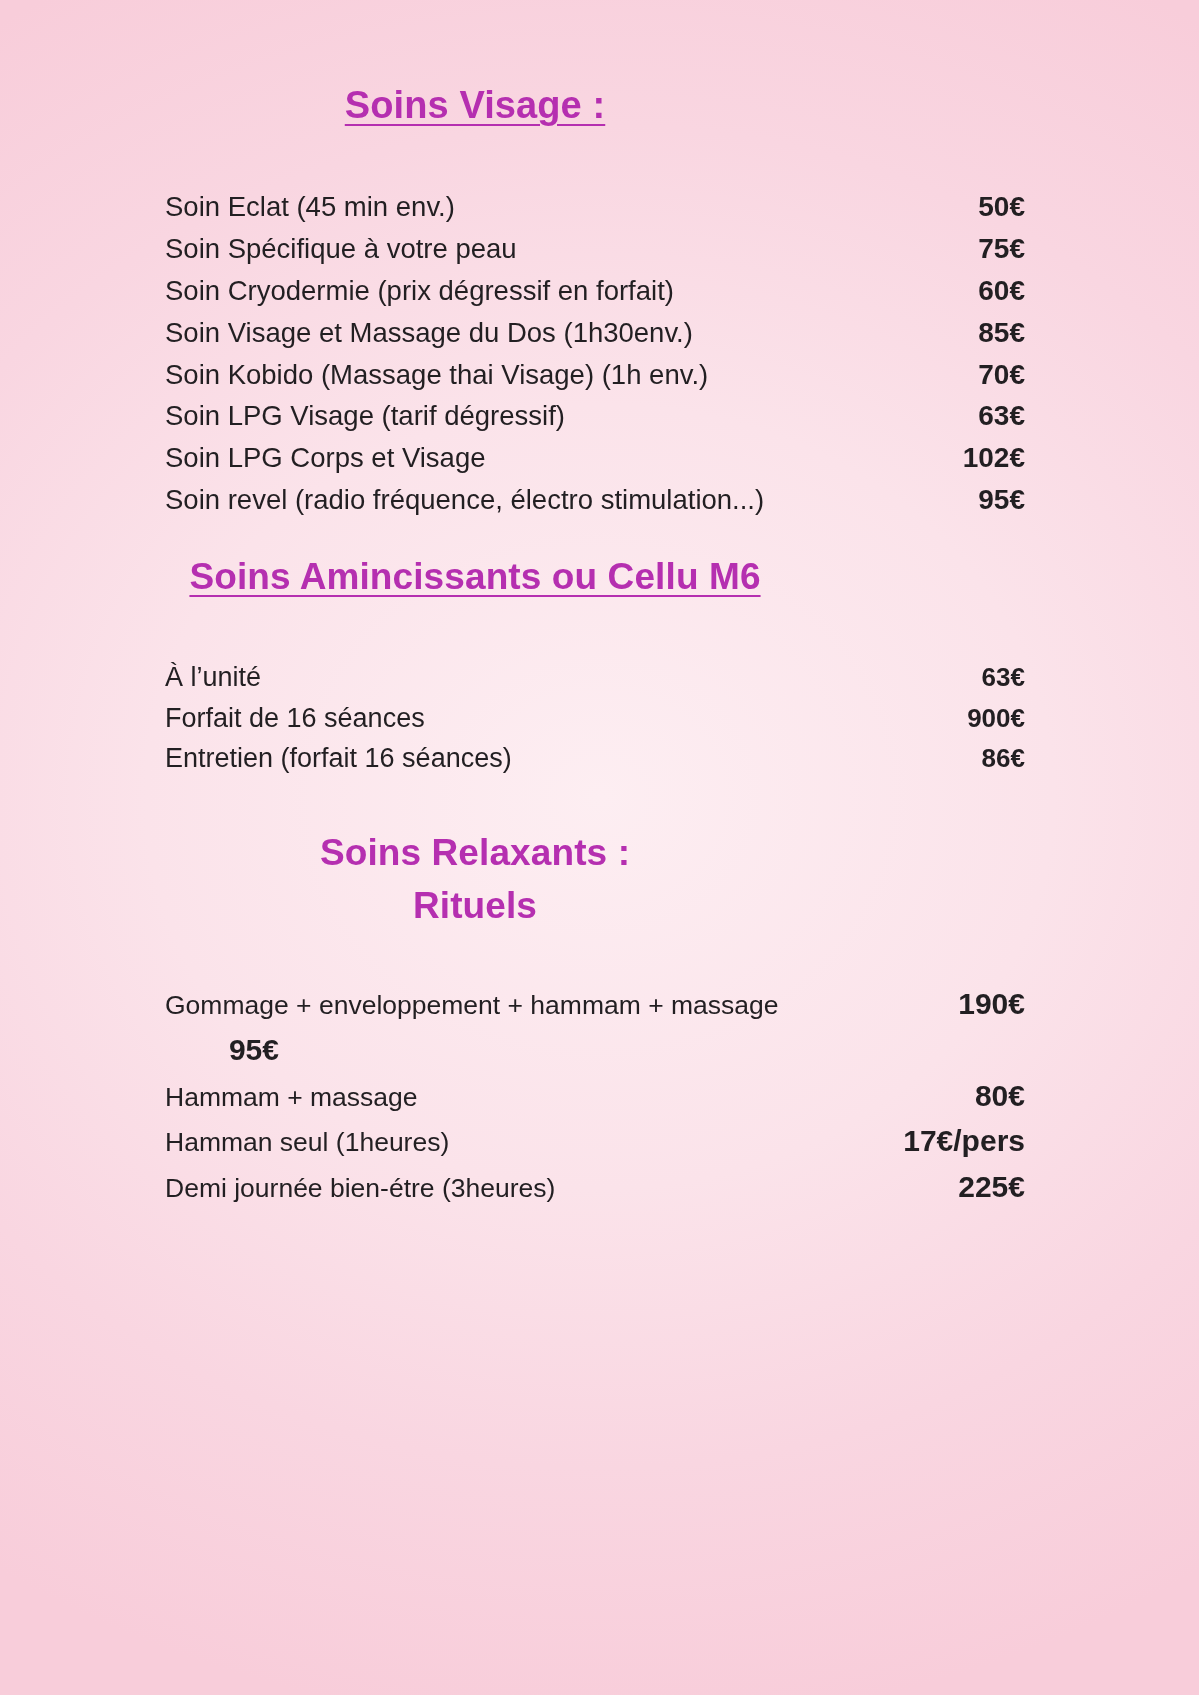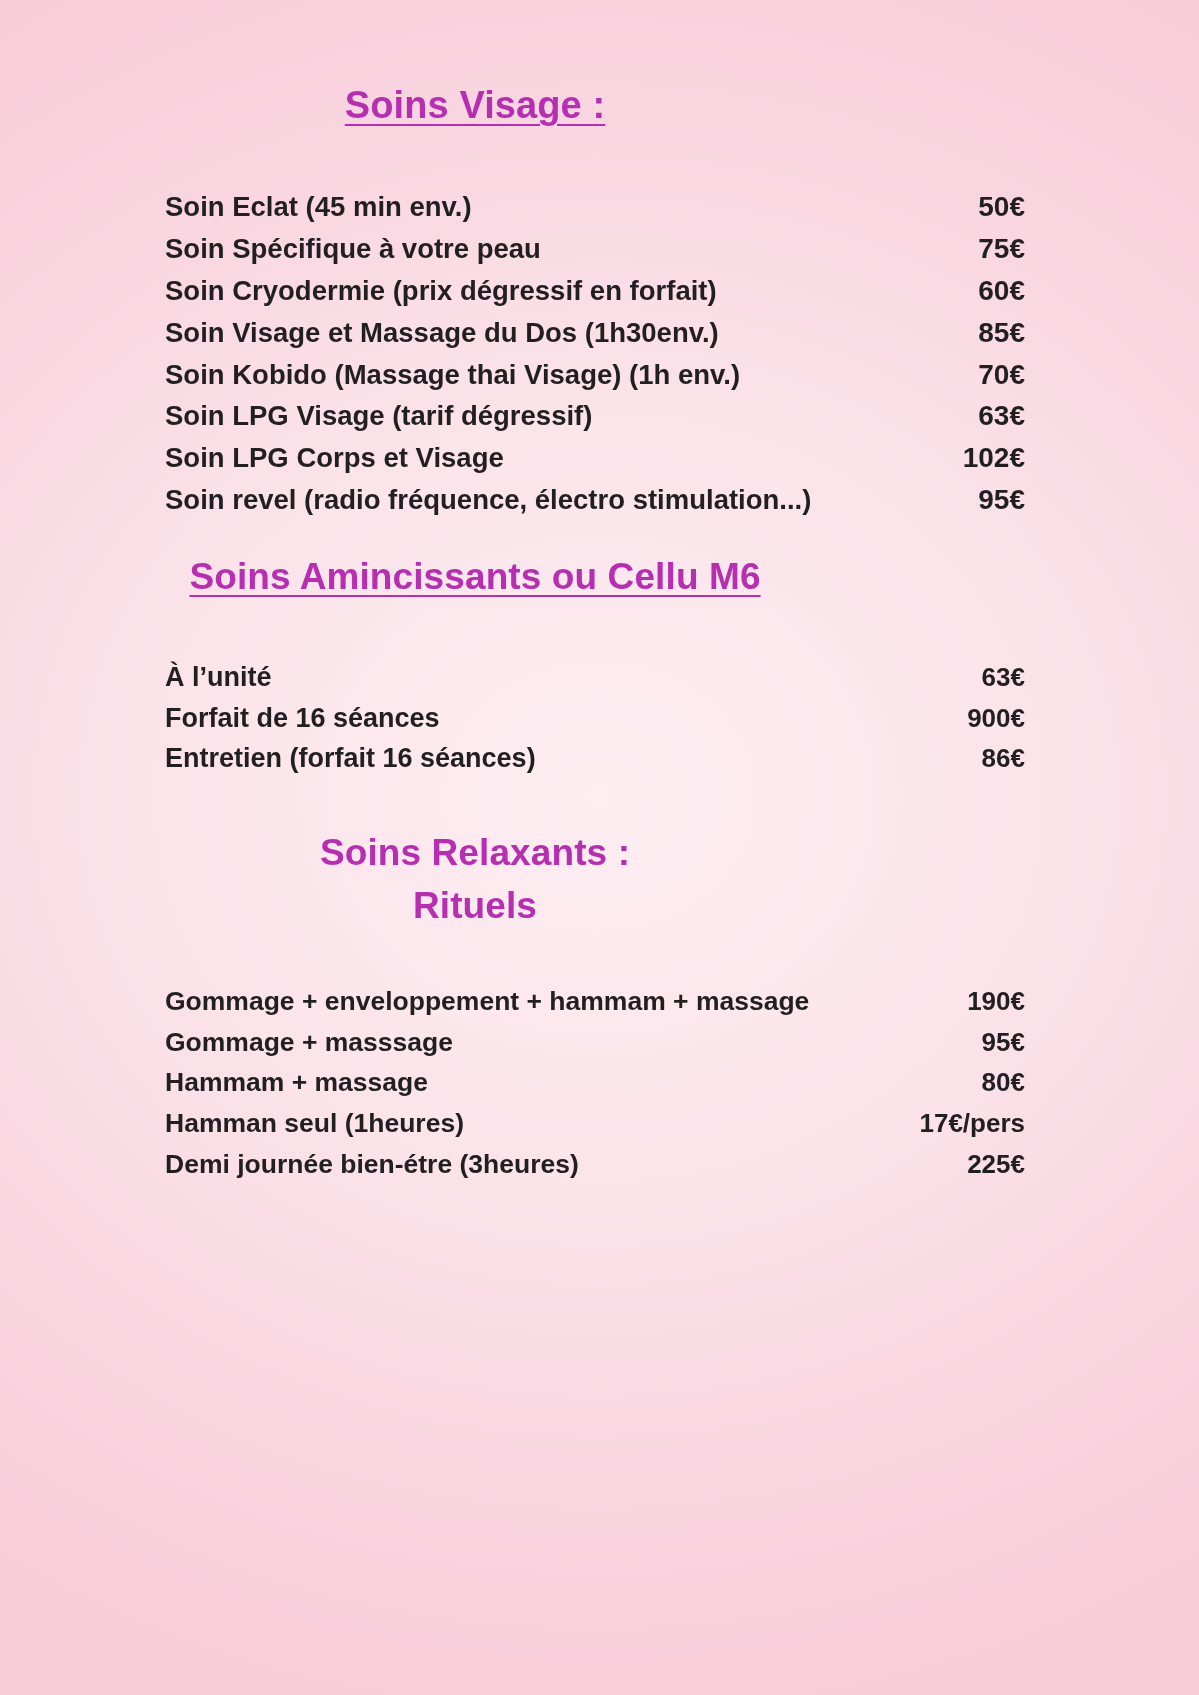--- a/index.html
+++ b/index.html
@@ -66,37 +66,37 @@
   .row {
     display: flex;
     align-items: baseline;
     justify-content: space-between;
     color: #221f22;
     font-size: 27px;
     line-height: 1.51;
     white-space: nowrap;
   }
   .row .label {
-    font-weight: 700;
+    font-weight: 400;
   }
   .row .price {
     font-weight: 700;
     padding-left: 14px;
     text-align: right;
     min-width: 100px;
   }
 
   .list-visage .row { font-size: 27.5px; line-height: 1.487; }
   .list-visage .row .price { font-size: 28px; }
 
   .list-amincissants .row { font-size: 27px; line-height: 1.5; }
   .list-amincissants .row .price { font-size: 26px; }
 
   .list-relaxants .row { font-size: 26.5px; line-height: 1.525; }
-  .list-relaxants .row .price { font-size: 26px; }
+  .list-relaxants .row .price { font-size: 30px; }
 </style>
 </head>
 <body>
 
 <div class="page">
 
   <div class="section-title title-visage">
     <span>Soins Visage :</span>
   </div>
 
@@ -158,21 +158,20 @@
     <div>Soins Relaxants :</div>
     <div>Rituels</div>
   </div>
 
   <div class="list list-relaxants">
     <div class="row">
       <span class="label">Gommage + enveloppement + hammam + massage</span>
       <span class="price">190€</span>
     </div>
     <div class="row">
-      <span class="label">Gommage + masssage</span>
       <span class="price">95€</span>
     </div>
     <div class="row">
       <span class="label">Hammam + massage</span>
       <span class="price">80€</span>
     </div>
     <div class="row">
       <span class="label">Hamman seul (1heures)</span>
       <span class="price">17€/pers</span>
     </div>

